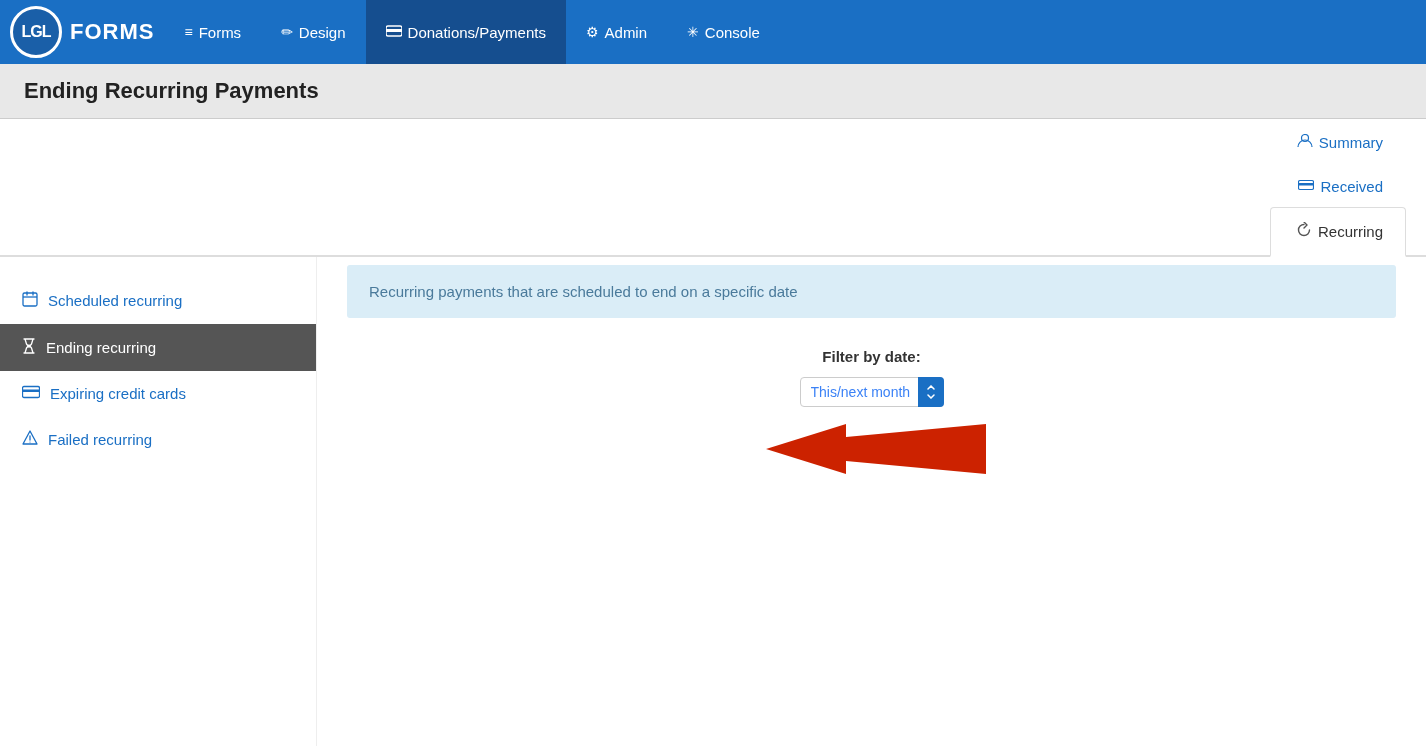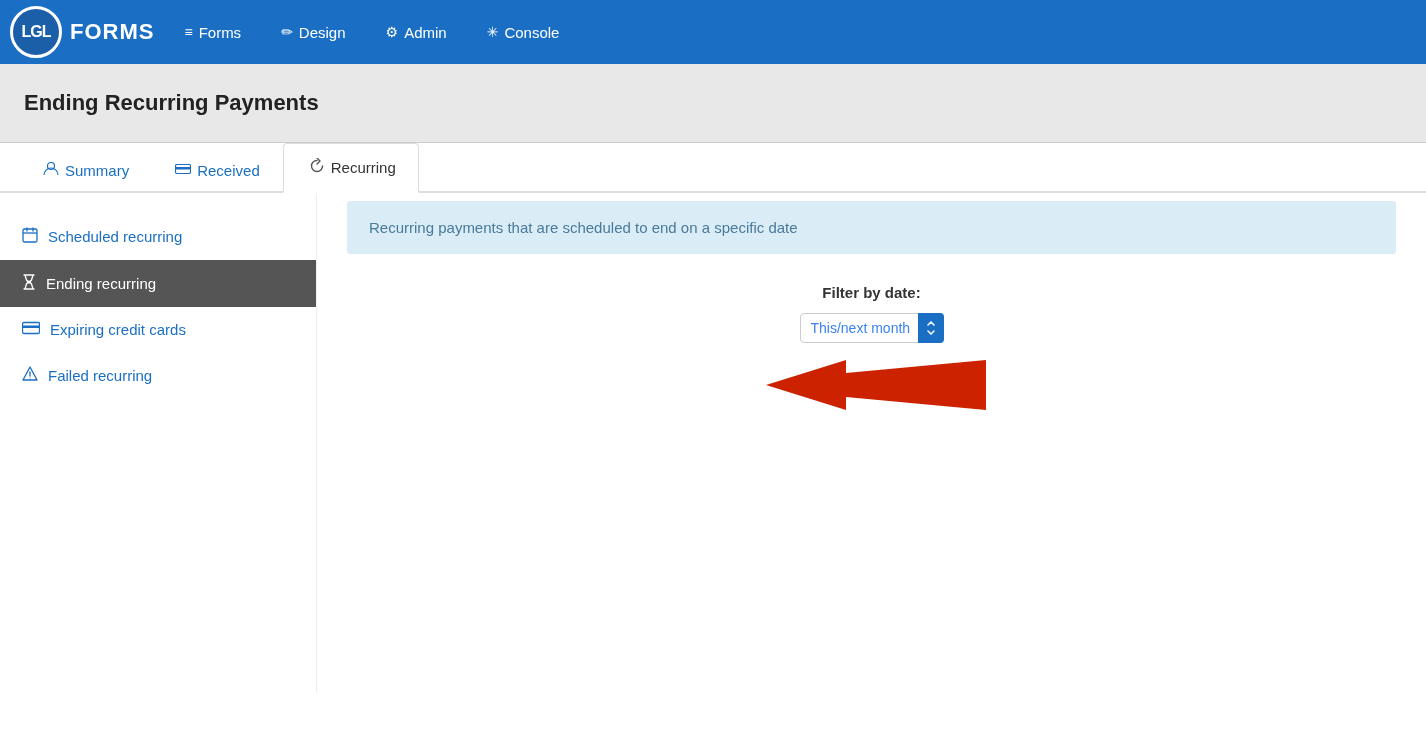--- a/index.html
+++ b/index.html
@@ -54,21 +54,21 @@
       font-size: 15px;
       cursor: pointer;
       text-decoration: none;
     }
     .nav-item.active { background: #154e8f; }
     .nav-icon { font-size: 14px; }
 
     
     .page-header {
       background: #e8e8e8;
-      padding: 26px 24px;
+      padding: 14px 24px;
       border-bottom: 1px solid #ccc;
     }
     .page-title {
       font-size: 22px;
       font-weight: 700;
       color: #222;
     }
 
     
     .main-content {
@@ -76,20 +76,21 @@
       min-height: calc(746px - 64px - 60px);
     }
 
     
     .tabs-bar {
       display: flex;
       align-items: flex-end;
       padding: 0 20px;
       border-bottom: 2px solid #ddd;
       background: white;
+      flex-direction: column;
     }
     .tab {
       display: flex;
       align-items: center;
       gap: 6px;
       padding: 14px 22px;
       cursor: pointer;
       font-size: 15px;
       color: #1a6fc4;
       border: 1px solid transparent;
@@ -205,20 +206,29 @@
     <span class="navbar-brand-text">FORMS</span>
   </div>
   <div class="nav-items">
     <a class="nav-item">
       <span class="nav-icon">≡</span>
       <span>Forms</span>
     </a>
     <a class="nav-item">
       <span class="nav-icon">✏</span>
       <span>Design</span>
+    </a>
+    <a class="nav-item active">
+      <span class="nav-icon">
+        <svg width="16" height="14" viewBox="0 0 16 14" fill="white">
+            <rect x="0" y="2" width="16" height="10" rx="2" fill="none" stroke="white" stroke-width="1.5"></rect>
+            <rect x="0" y="5" width="16" height="3" fill="white"></rect>
+          </svg>
+      </span>
+      <span>Donations/Payments</span>
     </a>
     <a class="nav-item">
       <span class="nav-icon">⚙</span>
       <span>Admin</span>
     </a>
     <a class="nav-item">
       <span class="nav-icon">✳</span>
       <span>Console</span>
     </a>
   </div>

